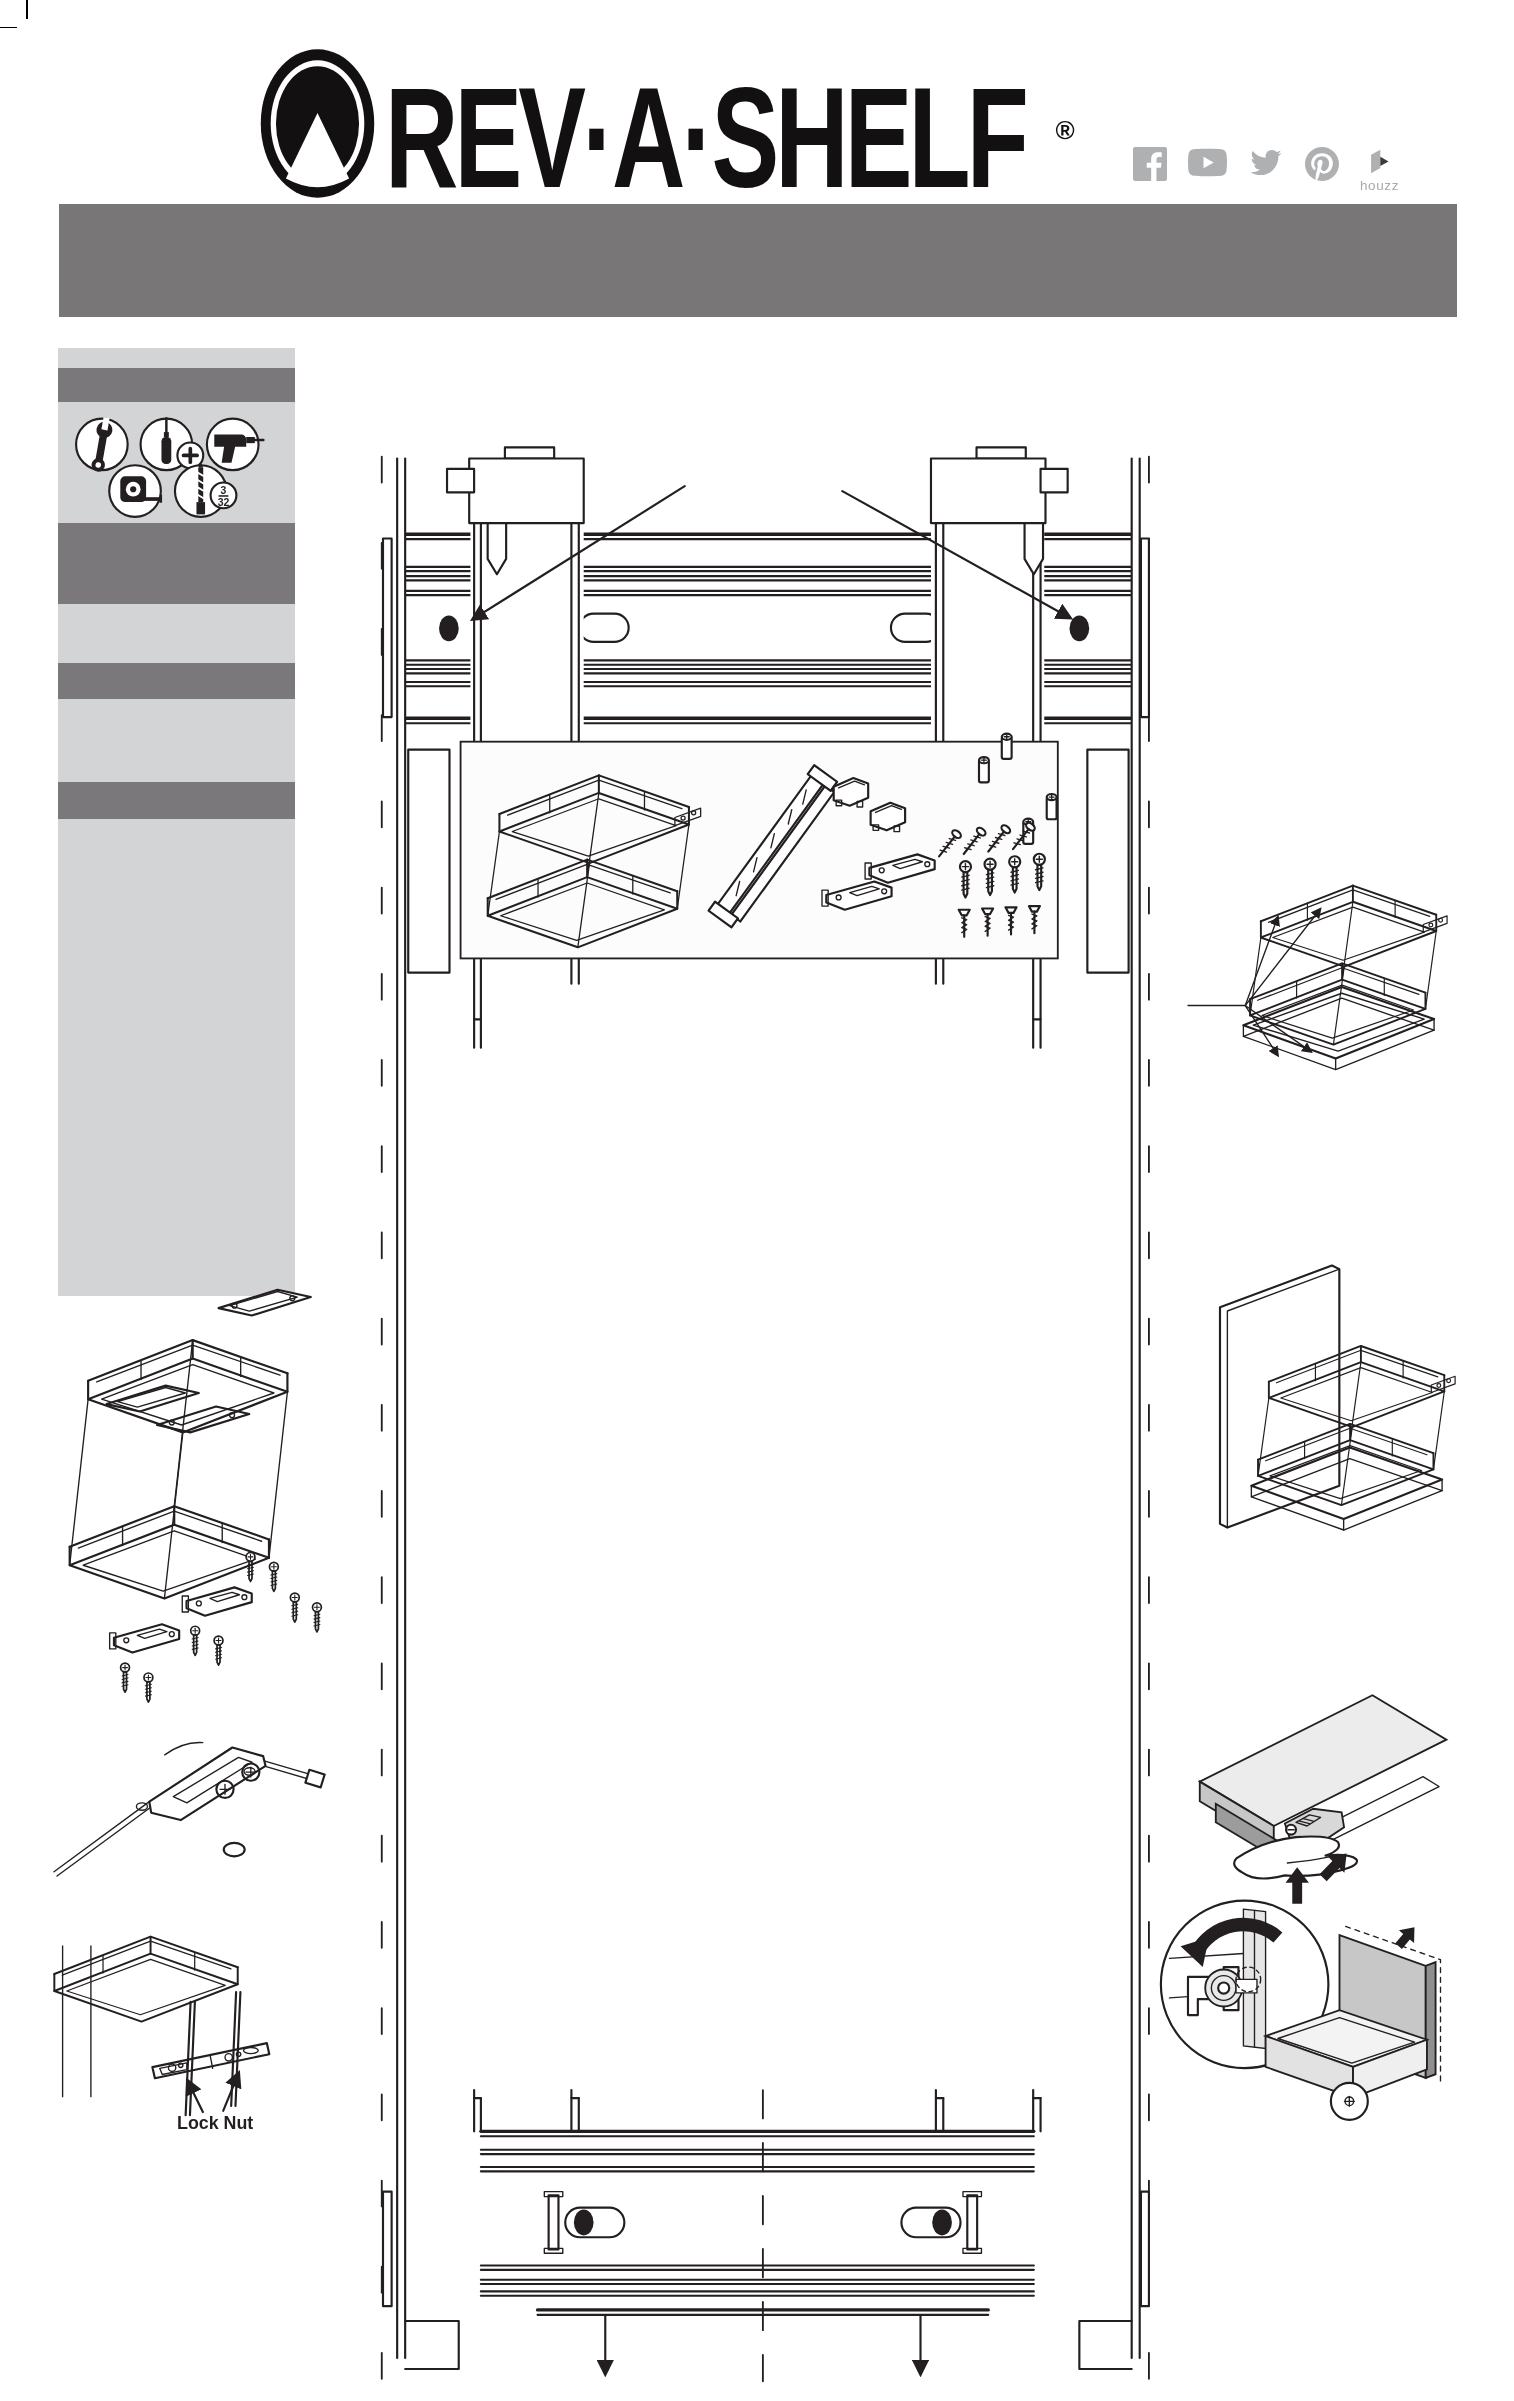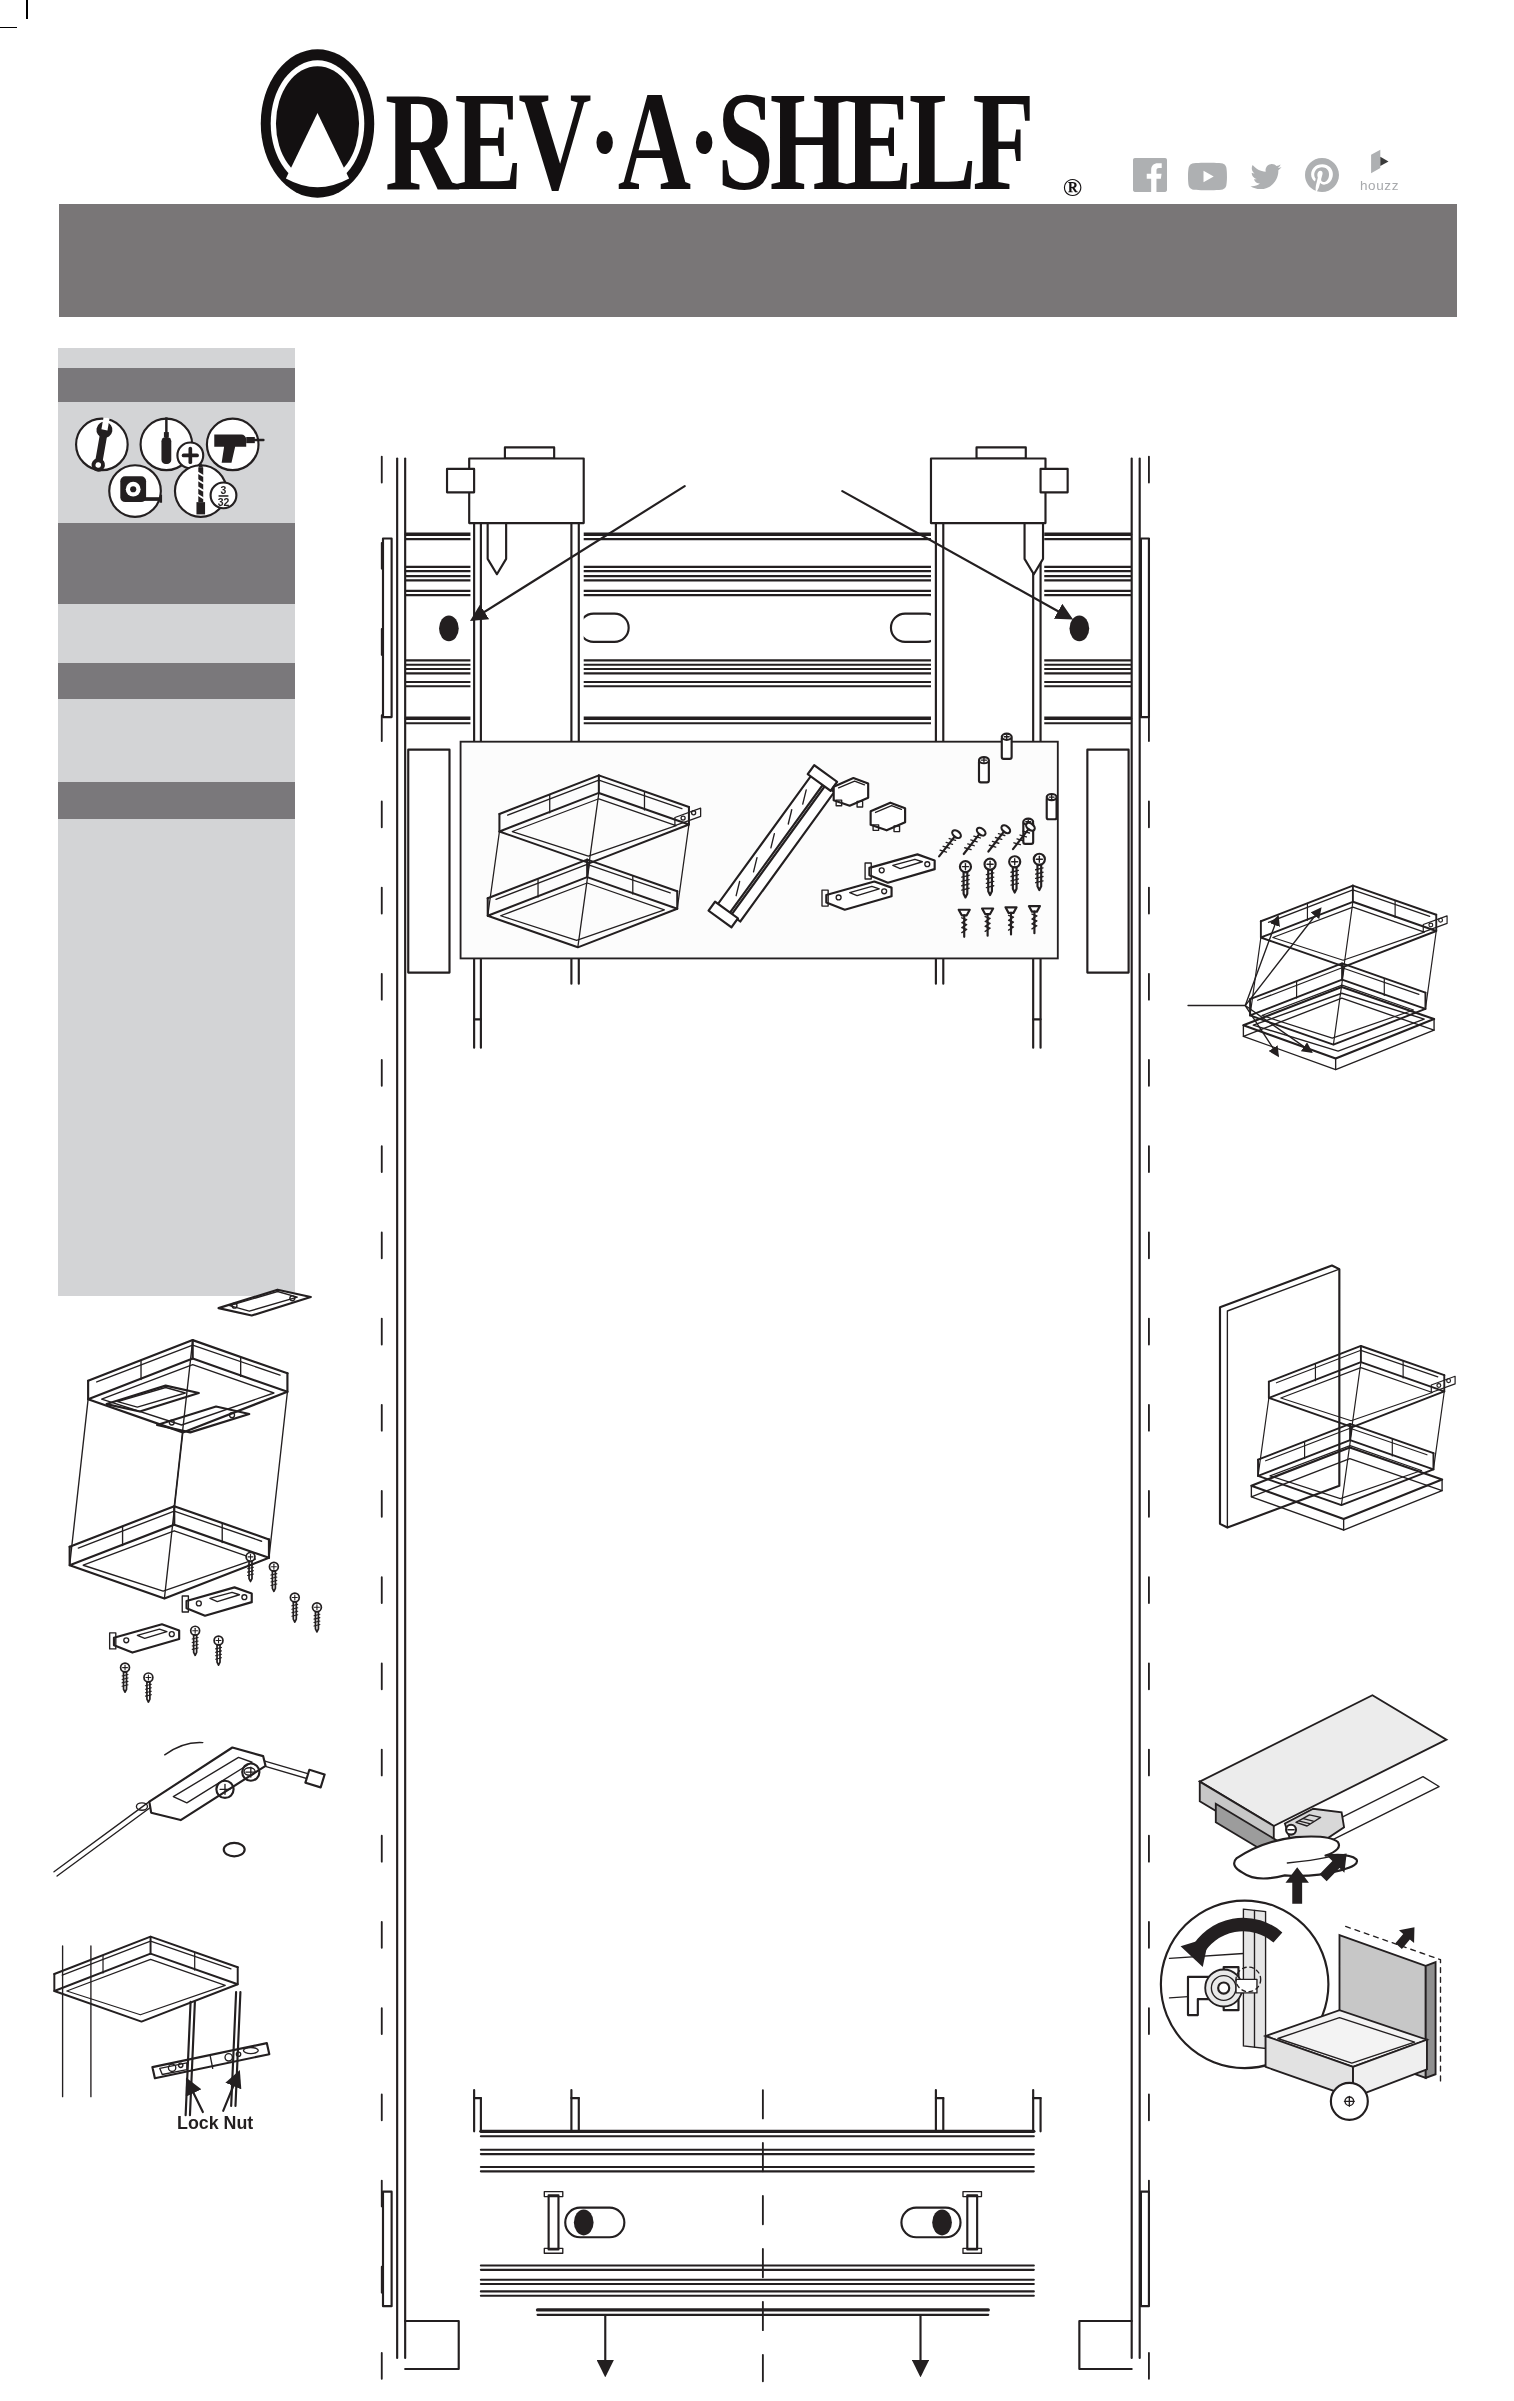--- a/index.html
+++ b/index.html
@@ -12,26 +12,26 @@
   .thin{stroke-width:2.2;}
   .thick{stroke-width:5.5;}
   .fw{fill:#ffffff;}
   .fb{fill:#231f20;stroke:none;}
   .dash{stroke-dasharray:42 98;stroke-width:3;}
   .cldash{stroke-dasharray:46 40;stroke-width:3;}
   .lbl{font-weight:bold;font-size:29px;fill:#231f20;font-family:"Liberation Sans",sans-serif;}
   .frac{font-weight:bold;font-size:17px;fill:#231f20;text-anchor:middle;
         font-family:"Liberation Sans",sans-serif;}
   
-  .logo-row{position:absolute;left:259px;top:44px;display:flex;align-items:flex-end;font-family:Liberation Serif, serif;}
+  .logo-row{position:absolute;left:259px;top:44px;display:flex;align-items:center;}
   .logo-text{display:inline-block;font-weight:bold;font-size:127px;line-height:142px;
              letter-spacing:-4.9px;color:#131011;transform:scale(0.8,1.12);
              transform-origin:left top;white-space:nowrap;margin-left:8.6px;margin-top:11px;}
   .reg-mark{font-size:26px;font-weight:bold;color:#131011;margin-left:-129px;margin-top:13.5px;}
-  .social-row{position:absolute;left:1133px;top:147px;display:flex;align-items:flex-end;gap:21px;}
+  .social-row{position:absolute;left:1133px;top:147px;display:flex;align-items:flex-start;gap:21px;}
   .houzz-wrap{display:flex;flex-direction:column;align-items:center;gap:1.2px;}
   .houzz-label{font-size:13.5px;color:#a7a9ac;letter-spacing:0.6px;line-height:12.3px;}
   
   .banner{position:absolute;left:59px;top:204px;width:1398px;height:113px;background:#797677;}
   .sidebar{position:absolute;left:58px;top:348px;width:237px;}
   .band{width:237px;}
   .b-light{background:#d3d4d6;}
   .b-dark{background:#7a787b;}
   .crop{position:absolute;background:#000;}
 </style>

